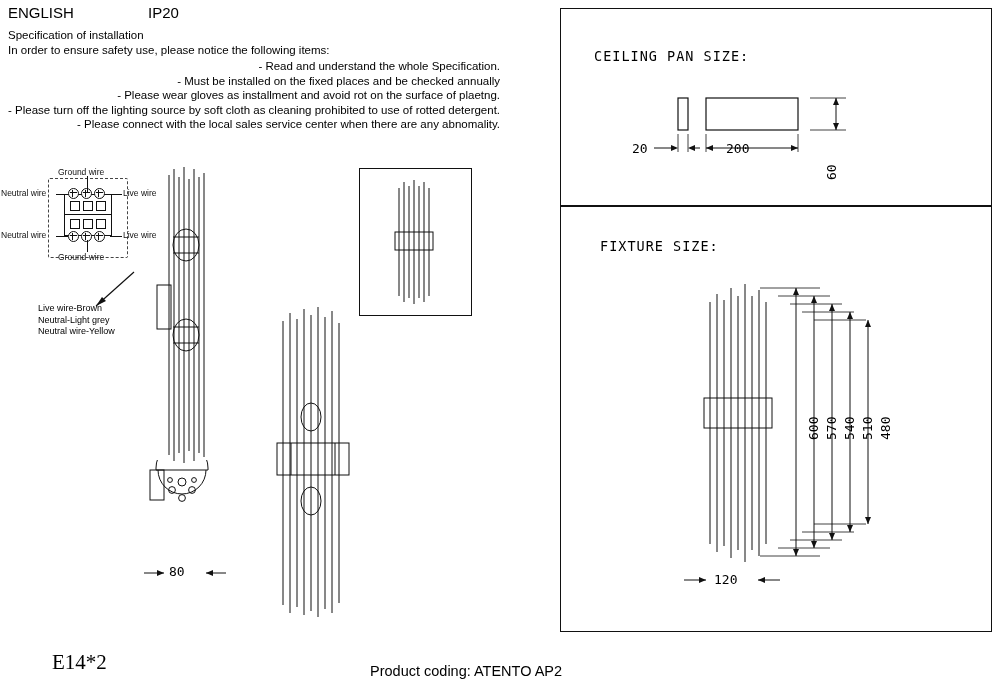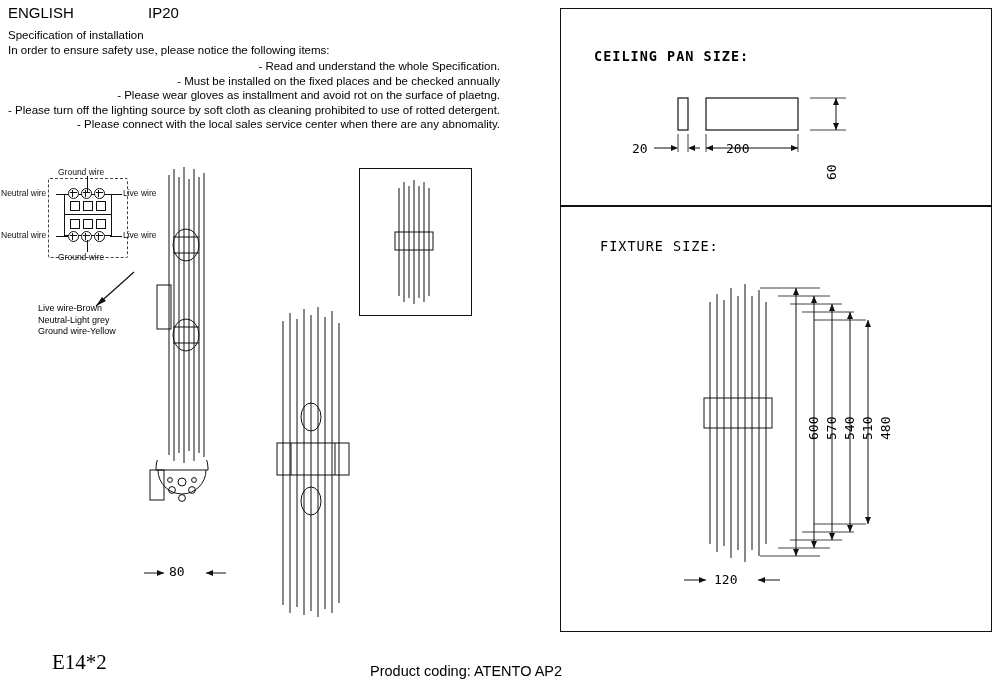--- a/index.html
+++ b/index.html
@@ -213,21 +213,21 @@
     <div class="wlabel" style="left:30px; top:84px;">Ground wire</div>
   </div>
 
   <svg class="arrow-svg" width="48" height="42">
     <path d="M44 2 L6 36" stroke="#111" stroke-width="1.2" fill="none"></path>
     <path d="M6 36 L16 31 L12 27 Z" fill="#111"></path>
   </svg>
   <div class="legend">
     <div>Live wire-Brown</div>
     <div>Neutral-Light grey</div>
-    <div>Ground wire-Yellow</div>
+    <div>Neutral wire-Yellow</div>
   </div>
 
   <svg class="drawing" style="left:155px; top:165px;" width="70" height="305">
     <g stroke="#111" fill="none" stroke-width="1">
       <line x1="14" y1="10" x2="14" y2="290"></line>
       <line x1="19" y1="4" x2="19" y2="296"></line>
       <line x1="24" y1="12" x2="24" y2="288"></line>
       <line x1="29" y1="2" x2="29" y2="298"></line>
       <line x1="34" y1="14" x2="34" y2="286"></line>
       <line x1="39" y1="4" x2="39" y2="296"></line>
@@ -298,21 +298,21 @@
       <line x1="24" y1="8" x2="24" y2="120"></line>
       <line x1="29" y1="2" x2="29" y2="126"></line>
       <line x1="34" y1="8" x2="34" y2="120"></line>
       <line x1="39" y1="4" x2="39" y2="124"></line>
       <line x1="44" y1="10" x2="44" y2="118"></line>
       <rect x="10" y="54" width="38" height="18"></rect>
     </g>
   </svg>
 
   <div class="boxed" style="left:560px; top:8px; width:432px; height:198px;"></div>
-  <div class="box-title" style="left:594px; top:48px;font-weight:bold;">CEILING PAN SIZE:</div>
+  <div class="box-title" style="left:594px; top:48px;">CEILING PAN SIZE:</div>
 
   <svg class="drawing" style="left:640px; top:90px;" width="250" height="100">
     <g stroke="#111" fill="none" stroke-width="1.2">
 
       <rect x="38" y="8" width="10" height="32"></rect>
 
       <rect x="66" y="8" width="92" height="32"></rect>
 
       <line x1="14" y1="58" x2="36" y2="58" stroke-width="1"></line>
       <line x1="50" y1="58" x2="60" y2="58" stroke-width="1"></line>

